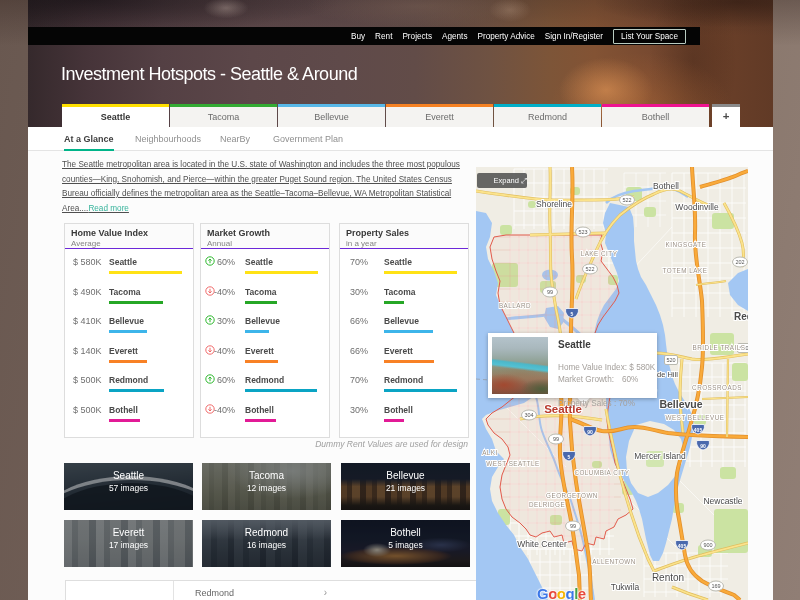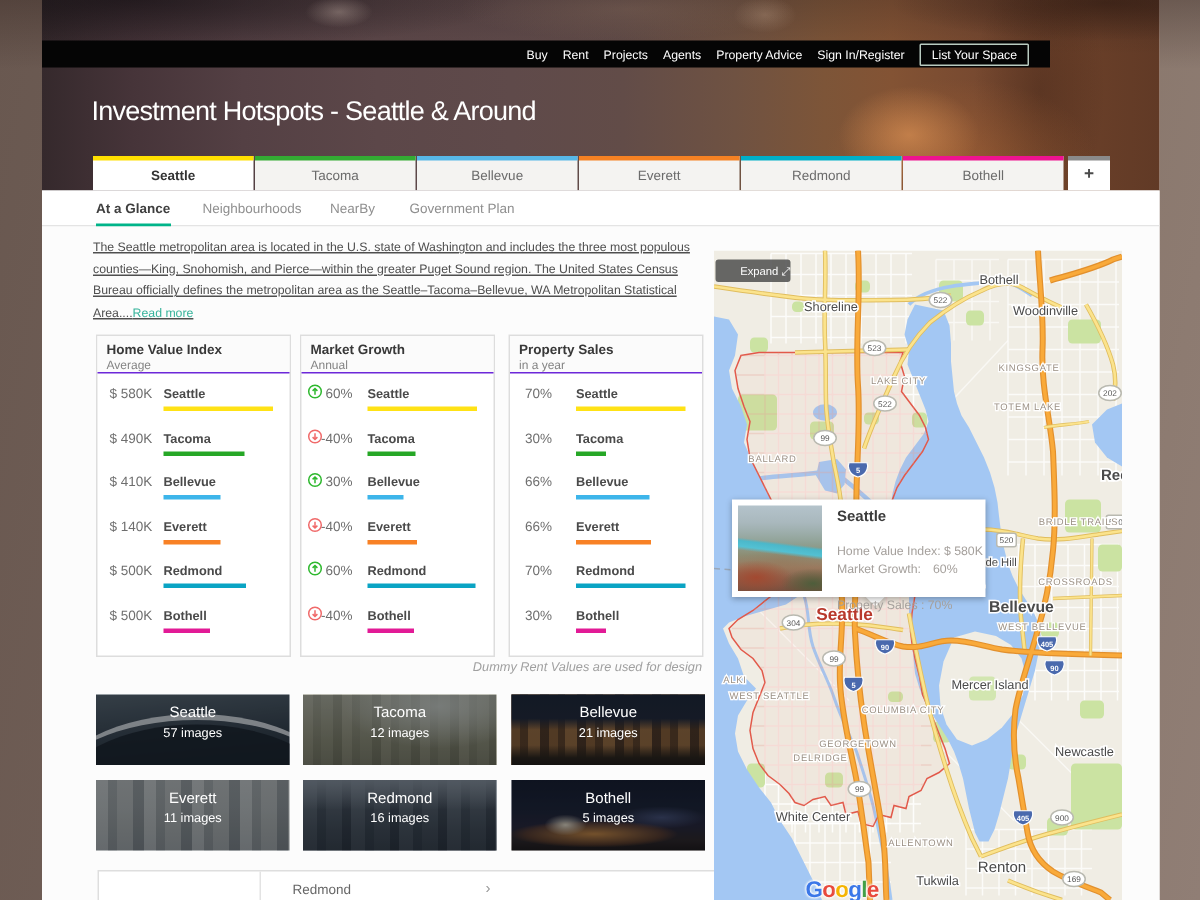--- a/index.html
+++ b/index.html
@@ -299,21 +299,21 @@
       </div>
     <div class="thumb th-bel" style="left:313px;top:312px">
         <div class="ov">
           <span class="nm">Bellevue</span>
           <span class="ni">21 images</span>
         </div>
       </div>
     <div class="thumb th-eve" style="left:36px;top:369px">
         <div class="ov">
           <span class="nm">Everett</span>
-          <span class="ni">11 images</span>
+          <span class="ni">17 images</span>
         </div>
       </div>
     <div class="thumb th-red" style="left:174px;top:369px">
         <div class="ov">
           <span class="nm">Redmond</span>
           <span class="ni">16 images</span>
         </div>
       </div>
     <div class="thumb th-bot" style="left:313px;top:369px">
         <div class="ov">

